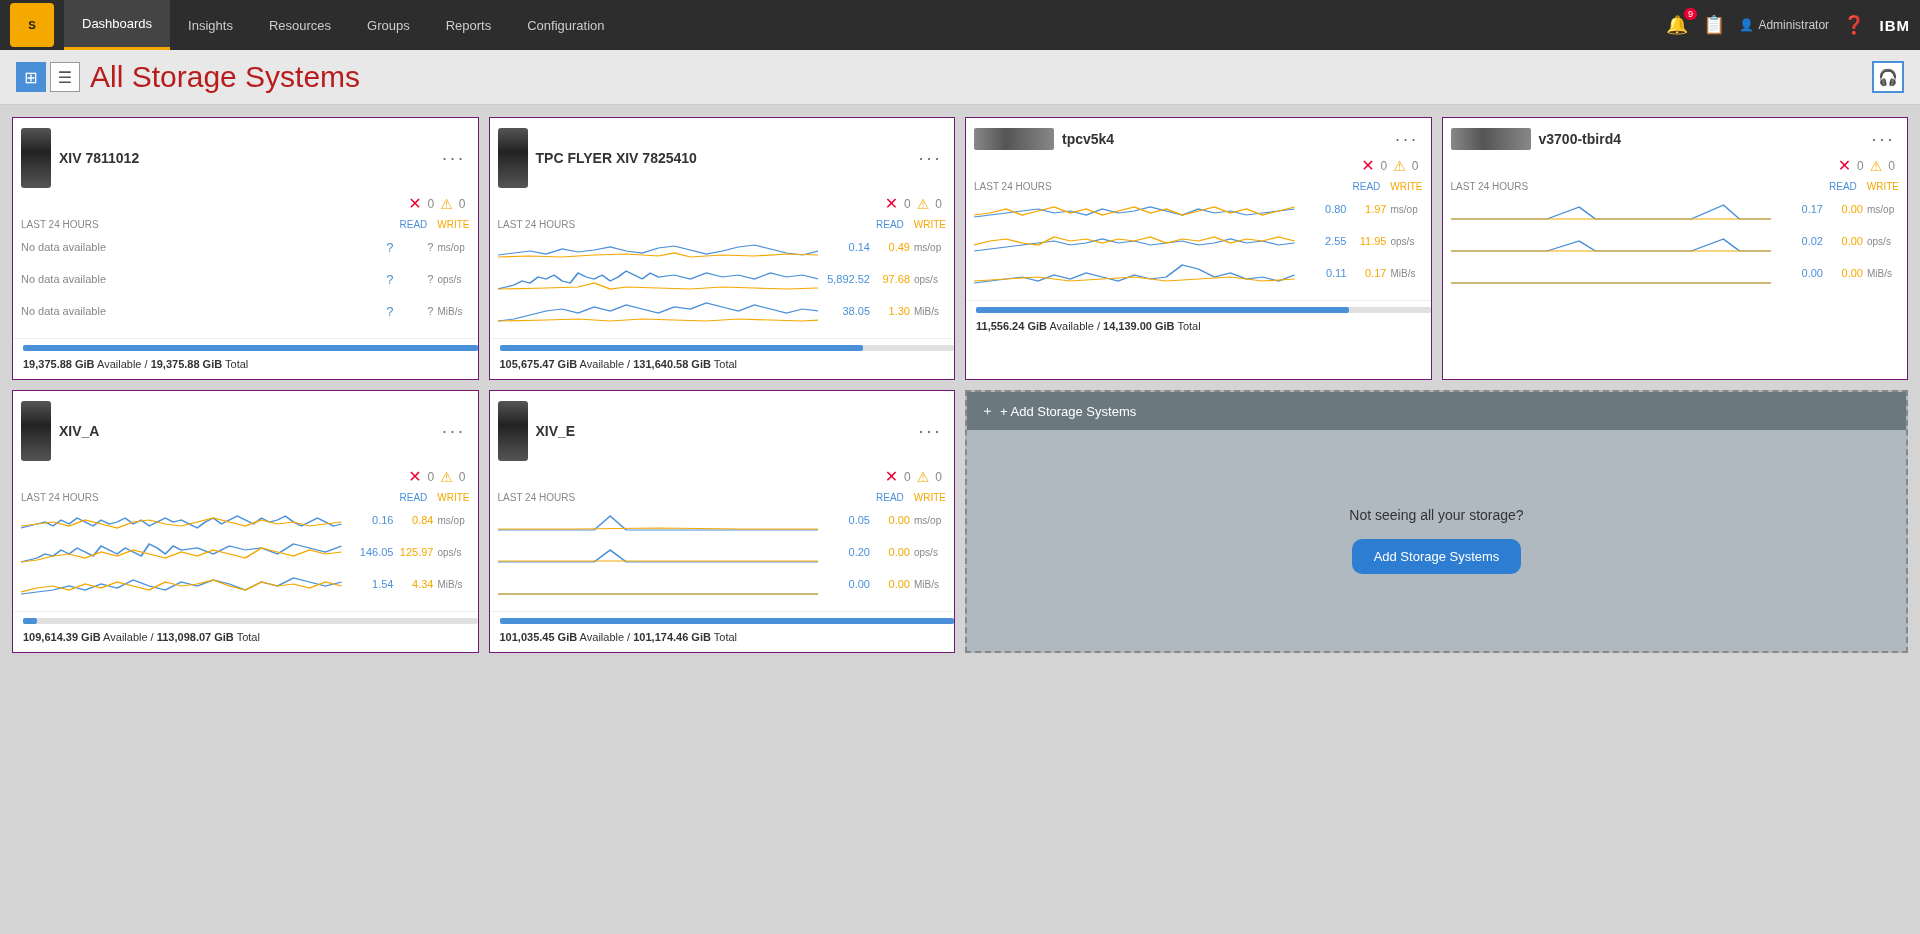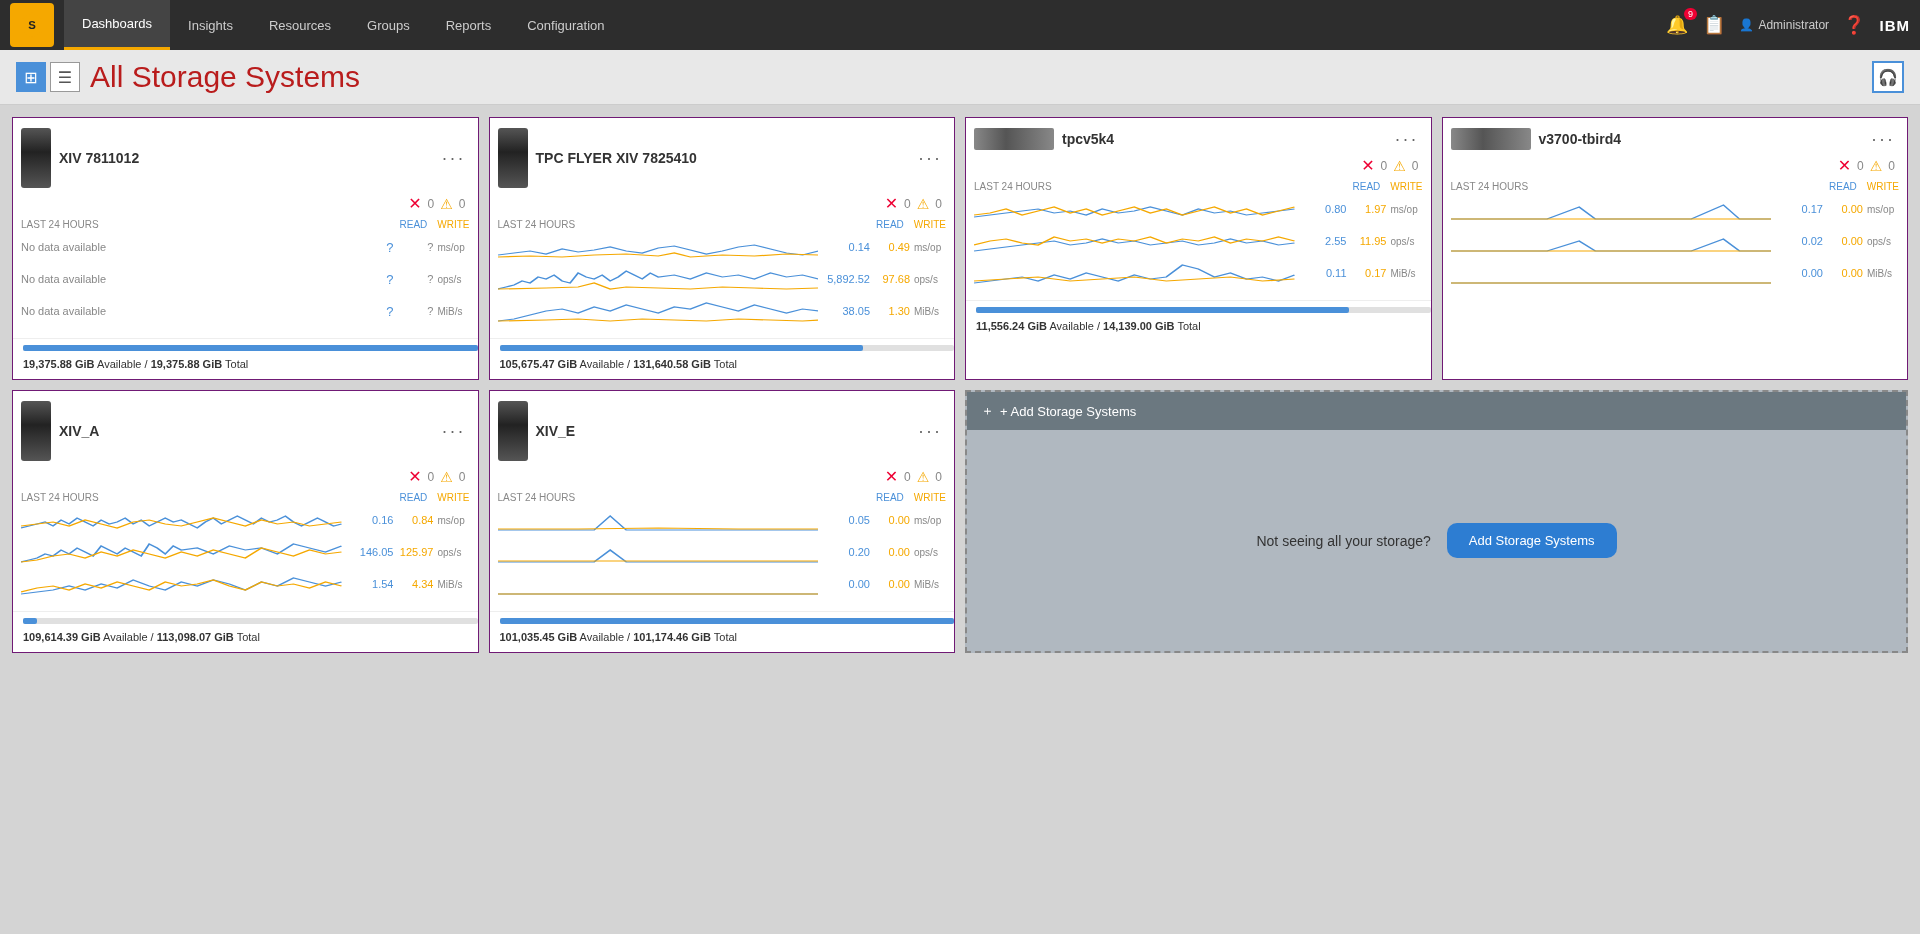--- a/index.html
+++ b/index.html
@@ -176,21 +176,21 @@
     }
     .add-storage-header {
       background: #6b7880;
       padding: 10px 14px;
       color: #fff;
       font-size: 13px;
       display: flex; align-items: center; gap: 6px;
       cursor: pointer;
     }
     .add-storage-body {
-      flex: 1; display: flex; flex-direction: row;
+      flex: 1; display: flex; flex-direction: column;
       align-items: center; justify-content: center;
       gap: 16px; padding: 30px;
     }
     .add-storage-body p { color: #333; font-size: 14px; }
     .add-storage-btn {
       background: #2d7dd2; color: #fff;
       border: none; padding: 10px 22px;
       font-size: 13px; cursor: pointer; border-radius: 10px;
     }
 

